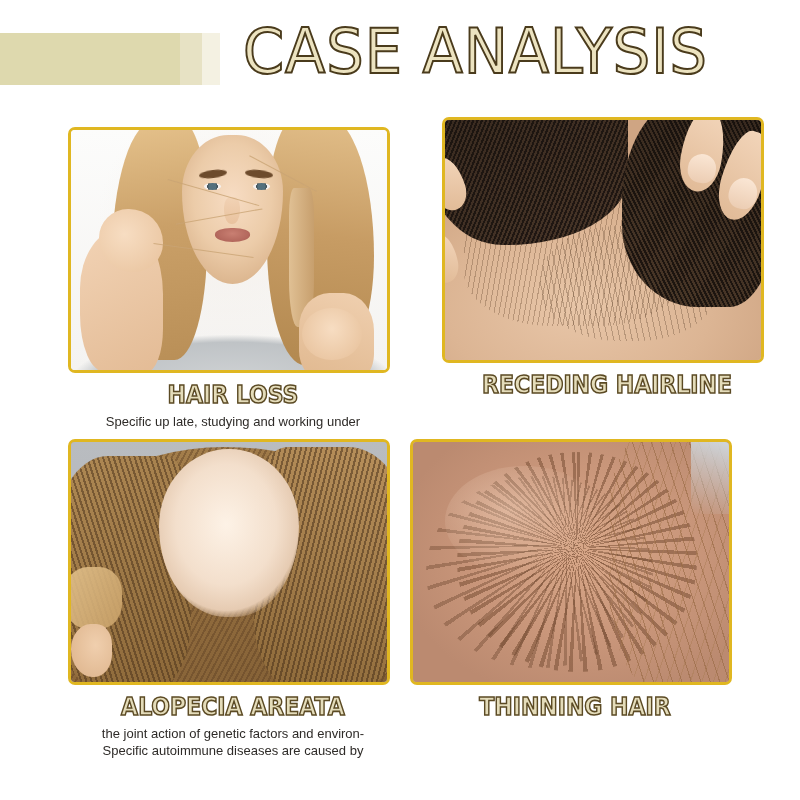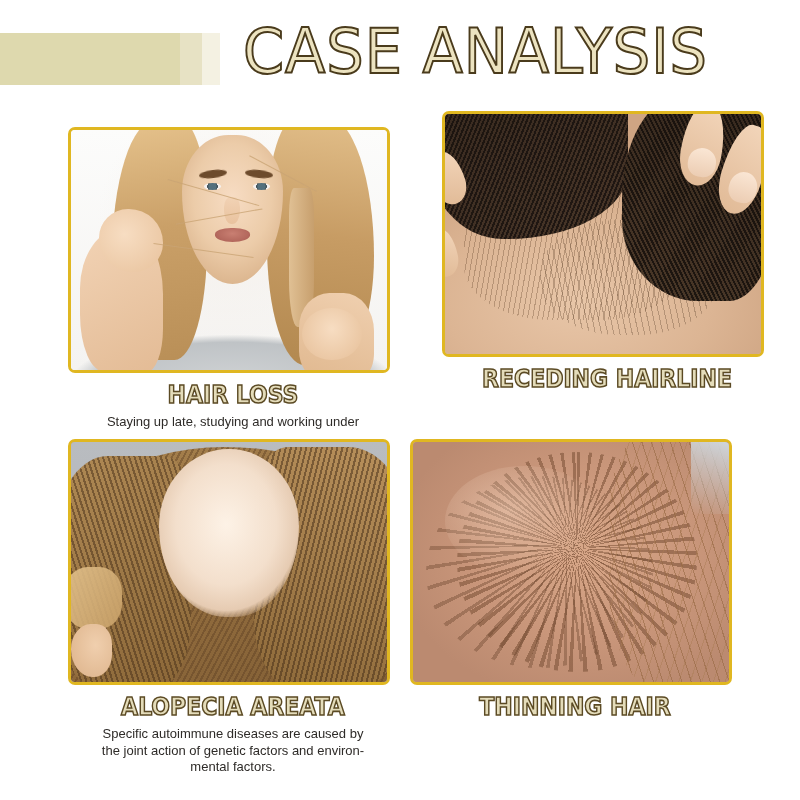--- a/index.html
+++ b/index.html
@@ -38,21 +38,21 @@
     font-family:"DejaVu Sans", sans-serif;
     white-space:nowrap;
     transform:scaleX(0.95);
     transform-origin:left center;
   }
 
   
   .grid{position:absolute;left:0;top:105px;width:800px;}
   .cell{position:absolute;width:330px;}
   .cell.c0{left:68px;top:22px;}
-  .cell.c1{left:410px;top:6px;padding-left:32px;}
+  .cell.c1{left:410px;top:12px;padding-left:32px;}
   .cell.c2{left:68px;top:334px;}
   .cell.c3{left:410px;top:334px;}
 
   .photo-frame{
     width:322px;height:246px;
     border:3px solid #e0b721;
     border-radius:7px;
     overflow:hidden;
     position:relative;
     background:#cdbba4;
@@ -257,21 +257,21 @@
         <div class="armR"></div>
           <div class="handR"></div>
         <div class="strand s1"></div>
           <div class="strand s2"></div>
         <div class="strand s3"></div>
           <div class="strand s4"></div>
       </div>
     </div>
     <div class="cap-title">HAIR LOSS</div>
     <div class="cap-body">
-      <span>Staying up late, studying and working under</span>
+      <span>Specific up late, studying and working under</span>
     </div>
   </div>
 
   <div class="cell c1">
     <div class="photo-frame">
       <div class="photo p2">
         <div class="scalp"></div>
         <div class="thin"></div>
           <div class="thin2"></div>
         <div class="darkhair"></div>
@@ -294,23 +294,22 @@
         <div class="head"></div>
         <div class="hairL"></div>
           <div class="hairR"></div>
         <div class="patch"></div>
         <div class="blonde"></div>
           <div class="ear"></div>
       </div>
     </div>
     <div class="cap-title">ALOPECIA AREATA</div>
     <div class="cap-body">
+      <span>the joint action of genetic factors and environ-</span>
       <span>Specific autoimmune diseases are caused by</span>
-      <span>the joint action of genetic factors and environ-</span>
-      <span>mental factors.</span>
     </div>
   </div>
 
   <div class="cell c3">
     <div class="photo-frame">
       <div class="photo p4">
         <div class="scalp"></div>
         <div class="swirl"></div>
           <div class="swirl2"></div>
         <div class="sheen"></div>

